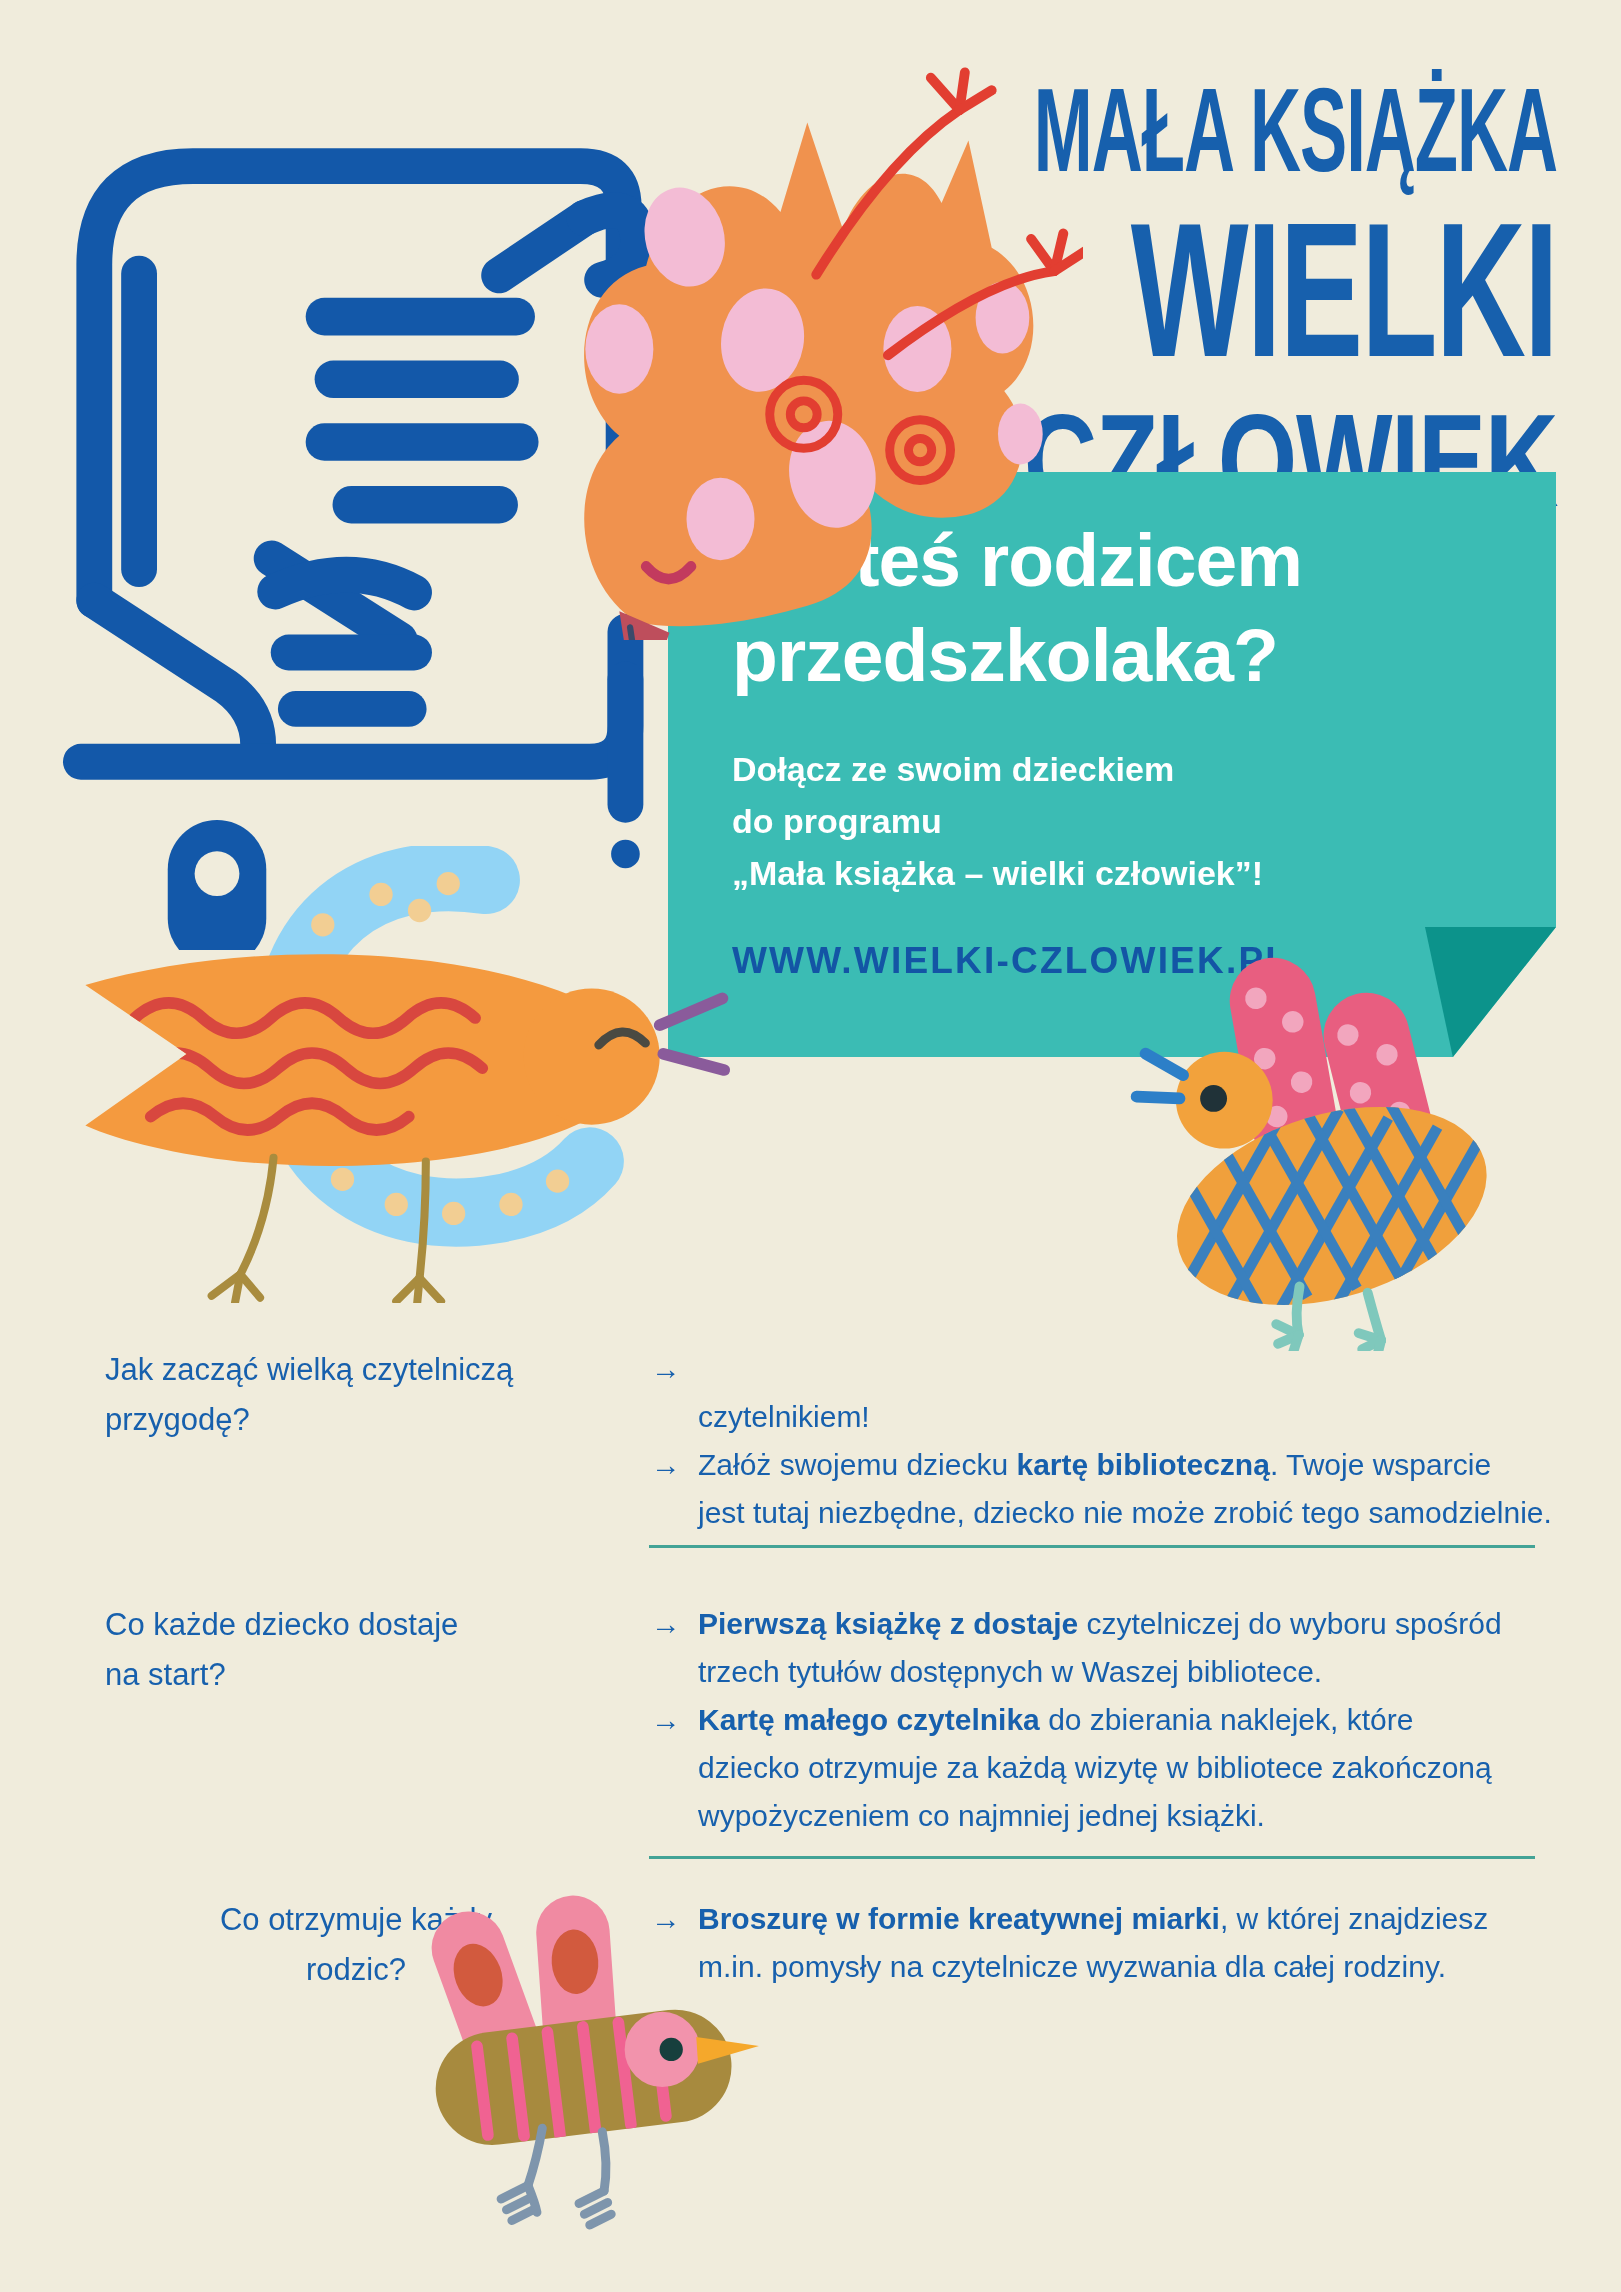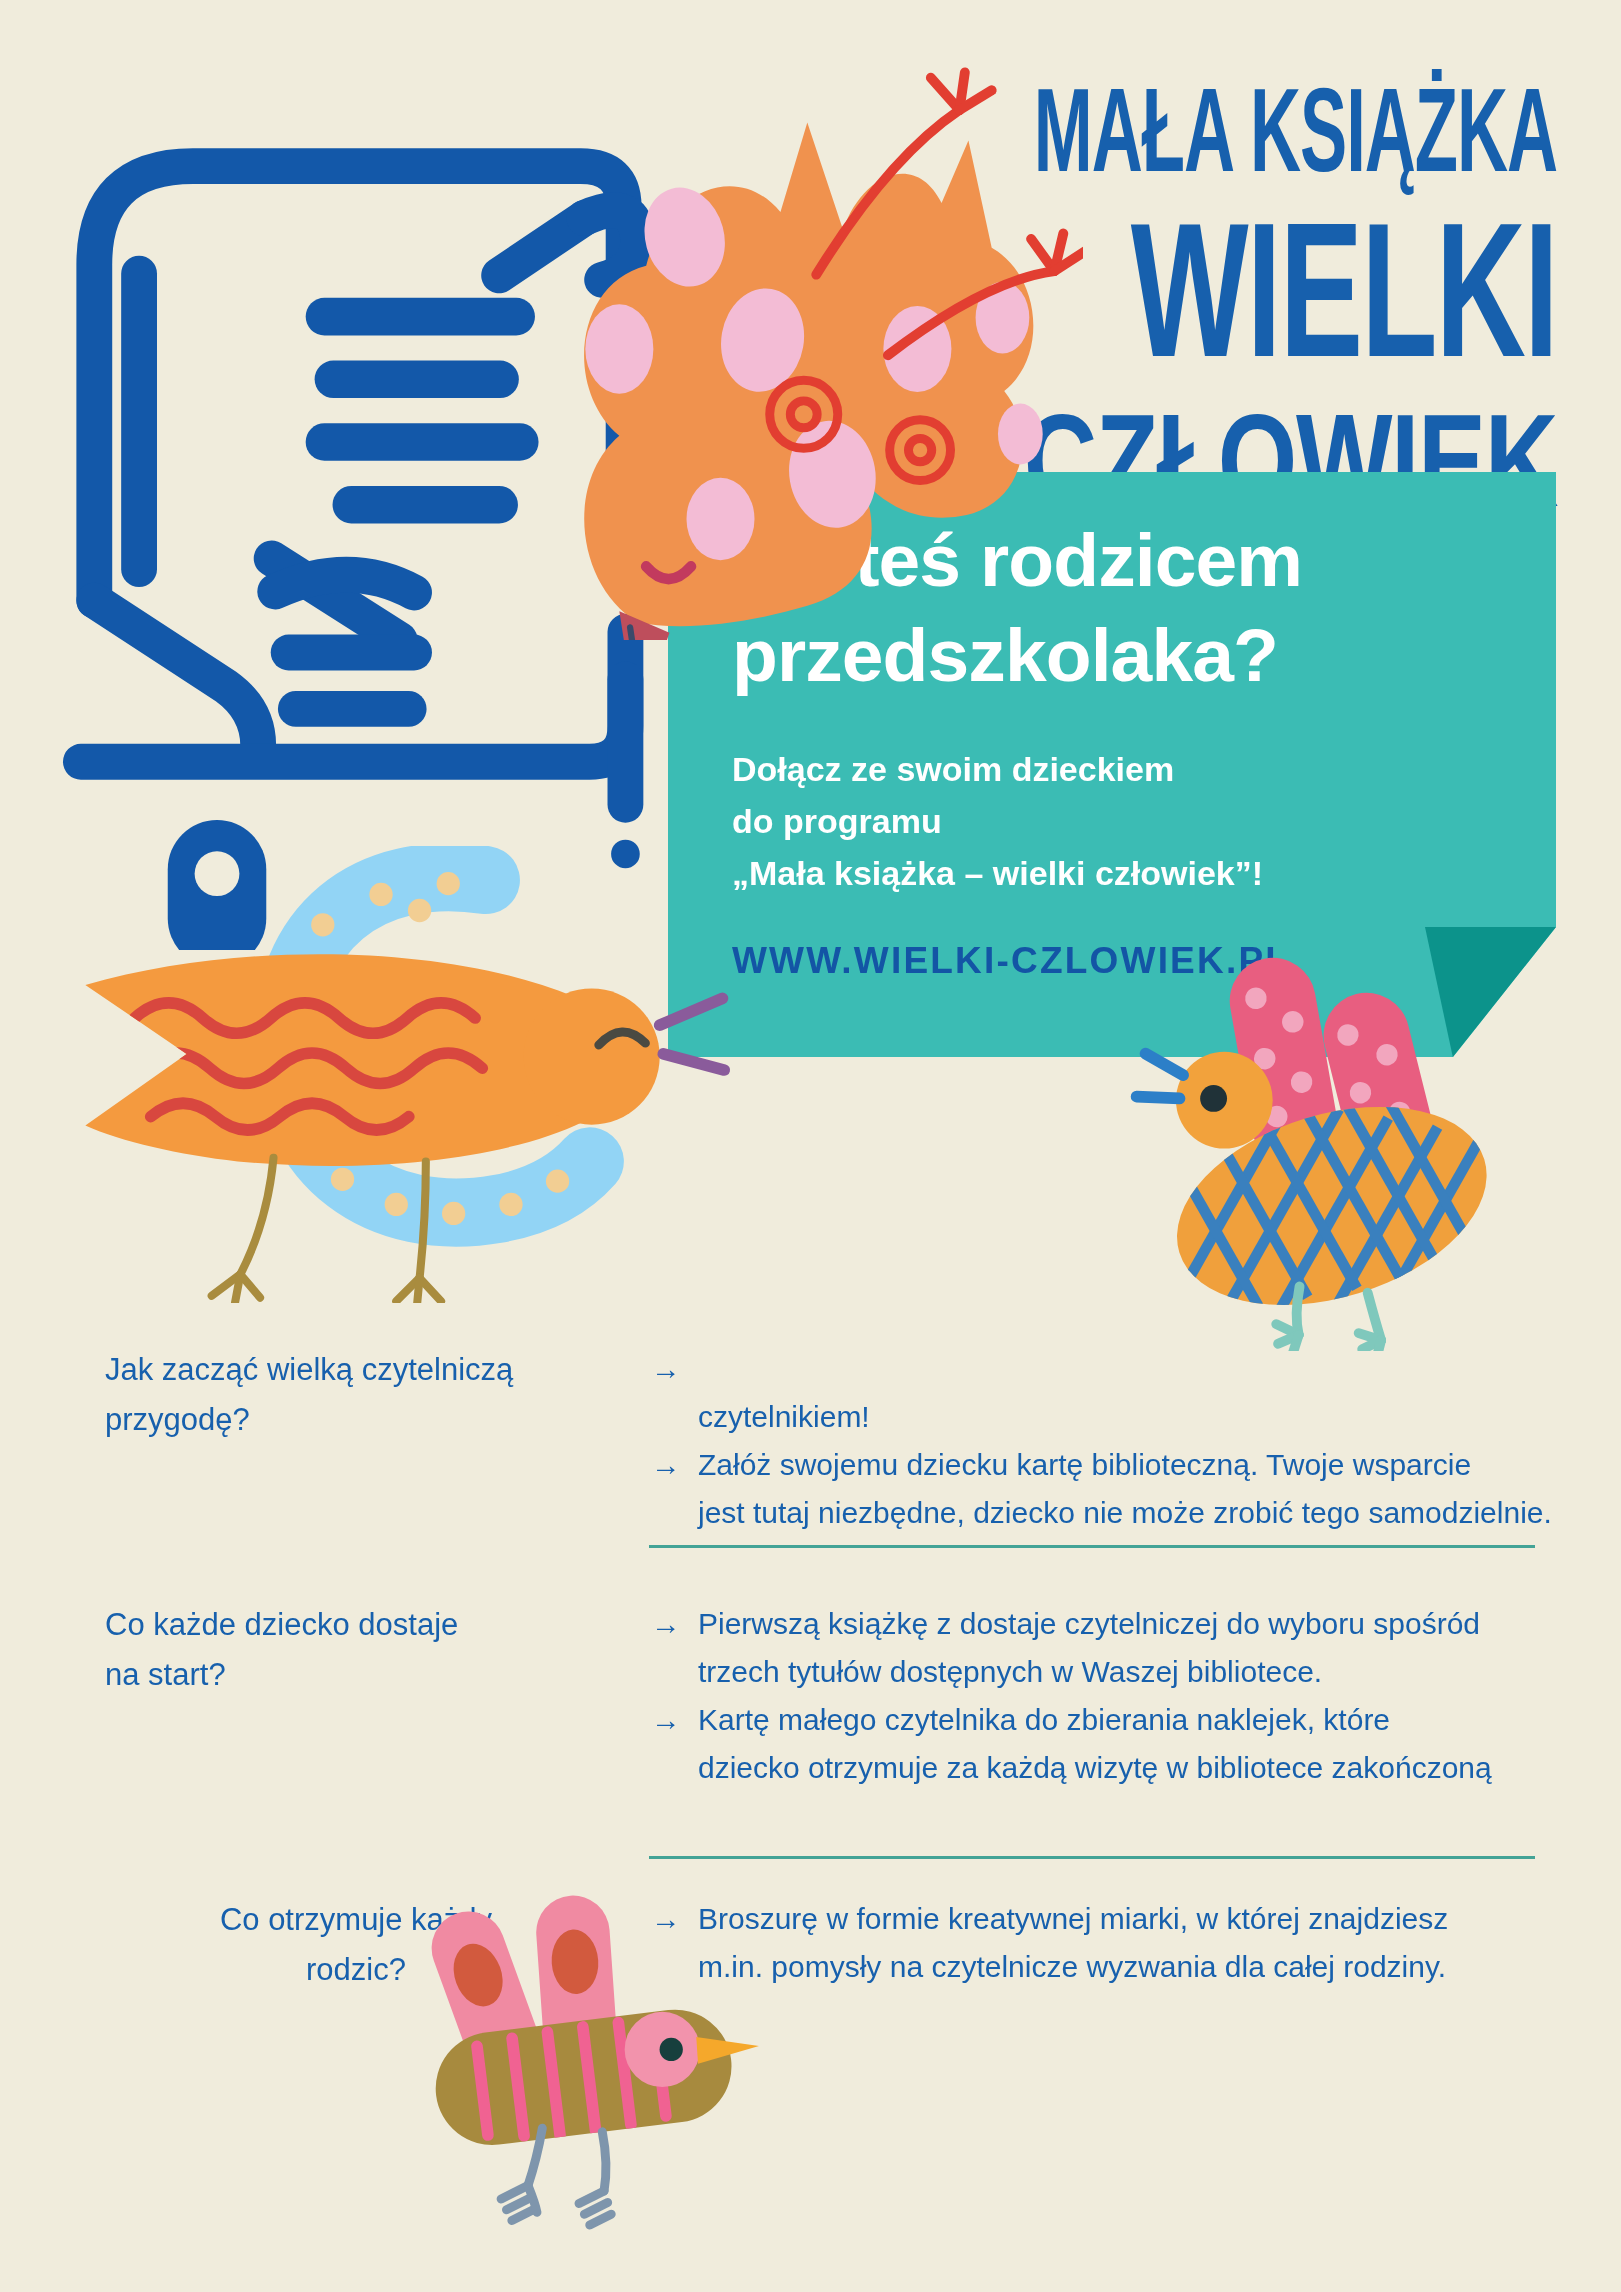--- a/index.html
+++ b/index.html
@@ -46,21 +46,21 @@
     position:absolute;left:105px;width:502px;
     color:#1760ad;font-size:31px;font-weight:400;line-height:1.6;
   }
   .bullets{
     position:absolute;left:651px;width:905px;
     color:#1760ad;font-size:30px;line-height:48px;
   }
   .bullet-item{display:flex;align-items:flex-start;}
   .bullet-arrow{flex:0 0 47px;font-weight:400;font-size:29.6px;}
   .bullet-text{flex:1 1 auto;}
-  .bullet-text .b{font-weight:400;}
+  .bullet-text .b{font-weight:700;}
   .divider{position:absolute;left:649px;width:886px;height:2.7px;background:#43a396;}
 
   svg{display:block;}
 </style>
 </head>
 <body>
 
 <div class="poster">
 
   <svg class="abs" style="left:54px;top:54px;" width="618" height="896" viewBox="0 0 690 1000">
@@ -277,21 +277,21 @@
     <div>Co każde dziecko dostaje</div>
     <div>na start?</div>
   </div>
   <div class="bullets" style="top:1600px;">
       <div class="bullet-item">
         <span class="bullet-arrow">→</span>
         <span class="bullet-text"><span class="b">Pierwszą książkę z dostaje</span><span> czytelniczej do wyboru spośród</span><br><span>trzech tytułów dostępnych w Waszej bibliotece.</span></span>
       </div>
       <div class="bullet-item">
         <span class="bullet-arrow">→</span>
-        <span class="bullet-text"><span class="b">Kartę małego czytelnika</span><span> do zbierania naklejek, które</span><br><span>dziecko otrzymuje za każdą wizytę w bibliotece zakończoną</span><br></span>
+        <span class="bullet-text"><span class="b">Kartę małego czytelnika</span><span> do zbierania naklejek, które</span><br><span>dziecko otrzymuje za każdą wizytę w bibliotece zakończoną</span><br><span>wypożyczeniem co najmniej jednej książki.</span></span>
       </div>
     </div>
 
   <div class="divider" style="top:1856px;"></div>
 
   <div class="question" style="top:1895px;text-align:center;">
     <div>Co otrzymuje każdy</div>
     <div>rodzic?</div>
   </div>
   <div class="bullets" style="top:1895px;">

